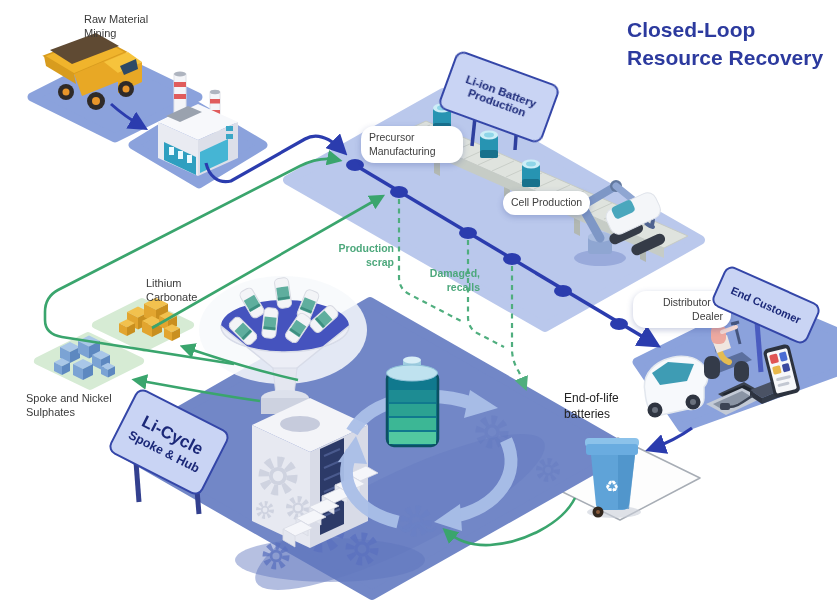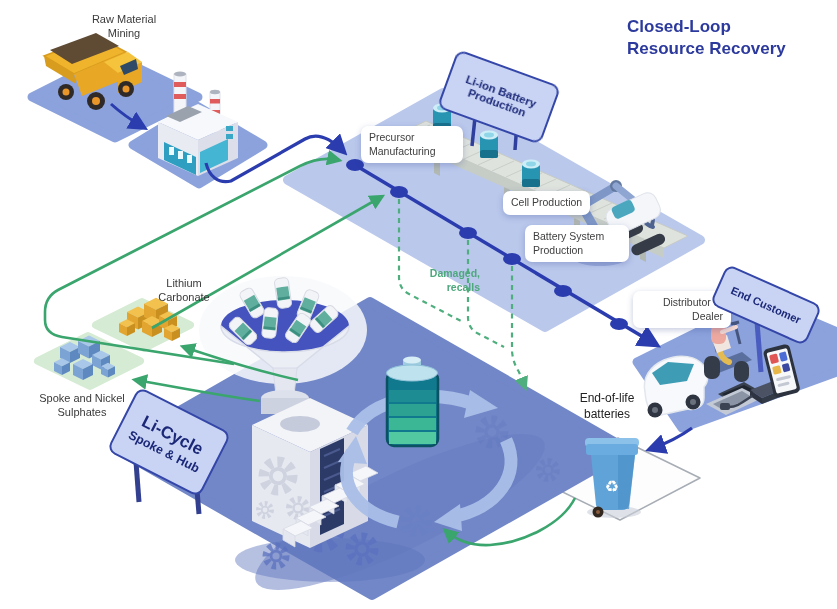--- a/index.html
+++ b/index.html
@@ -1,27 +1,27 @@
 <!DOCTYPE html>
 <html><head>
 <meta charset="utf-8">
 <style>
   html,body{margin:0;padding:0;background:#ffffff;}
   #stage{position:relative;width:837px;height:609px;overflow:hidden;background:#fff;
          font-family:"Liberation Sans",sans-serif;}
   #art{position:absolute;left:0;top:0;}
-  .lbl{position:absolute;font-size:11px;line-height:1.3;color:#3a3a3a;text-align:center;}
-  .box{position:absolute;background:#fff;border-radius:7px;padding:5px 8px;
+  .lbl{position:absolute;font-size:11px;line-height:1.3;color:#3a3a3a;}
+  .box{position:absolute;background:#fff;border-radius:13px;padding:5px 8px;
        font-size:10.5px;line-height:1.3;color:#404040;
        box-shadow:0 2px 6px rgba(45,65,140,.28);}
   .green{position:absolute;font-size:10.5px;line-height:1.3;font-weight:bold;color:#4da87c;}
   .right{text-align:right;}
   .bold{font-weight:normal;}
   #title{position:absolute;left:627px;top:16px;width:210px;
-         font-size:17px;font-weight:bold;line-height:1.32;color:#2c3a9e;}
+         font-size:21px;font-weight:bold;line-height:1.32;color:#2c3a9e;}
   .sign{position:absolute;background:#c9d4f4;border:2.5px solid #3446a8;border-radius:9px;
         color:#1b2878;font-weight:bold;display:flex;flex-direction:column;
         align-items:center;justify-content:center;text-align:center;}
   #sign-liion{left:444px;top:66px;width:96px;height:54px;transform:rotate(20deg);
               font-size:11.5px;padding:2px 5px;}
   #sign-endcustomer{left:714px;top:283px;width:100px;height:40px;transform:rotate(24deg);
               font-size:11px;}
   #sign-licycle{left:117px;top:406px;width:100px;height:68px;transform:rotate(27deg);}
   #sign-licycle .big{font-size:17px;}
   #sign-licycle .small{font-size:12.5px;margin-top:1px;}
@@ -335,27 +335,27 @@
 
 <div id="title">
   <div>Closed-Loop</div>
   <div>Resource Recovery</div>
 </div>
 
 <div class="lbl" style="left:84px;top:12px;width:80px;">Raw Material Mining</div>
 
 <div class="box" style="left:361px;top:126px;width:86px;">Precursor Manufacturing</div>
 <div class="box" style="left:479px;top:191px;white-space:nowrap;margin-left:24px;">Cell Production</div>
-<div class="box" style="left:525px;top:225px;width:88px;">Battery System Production</div>
 <div class="box" style="left:633px;top:291px;width:82px;text-align:right;">Distributor or Dealer</div>
 
 <div class="lbl" style="left:146px;top:276px;width:76px;">Lithium Carbonate</div>
 <div class="lbl" style="left:26px;top:391px;width:112px;">Spoke and Nickel Sulphates</div>
 <div class="lbl bold" style="left:564px;top:391px;width:86px;font-size:12px;color:#222;">End-of-life batteries</div>
 
+<div class="green right" style="left:314px;top:242px;width:80px;">Production scrap</div>
 <div class="green right" style="left:416px;top:267px;width:64px;">Damaged, recalls</div>
 
 <div class="sign" id="sign-liion">Li-ion Battery Production</div>
 <div class="sign" id="sign-endcustomer">End Customer</div>
 <div class="sign" id="sign-licycle">
   <div class="big">Li-Cycle</div>
   <div class="small">Spoke &amp; Hub</div>
 </div>
 
 </div>

